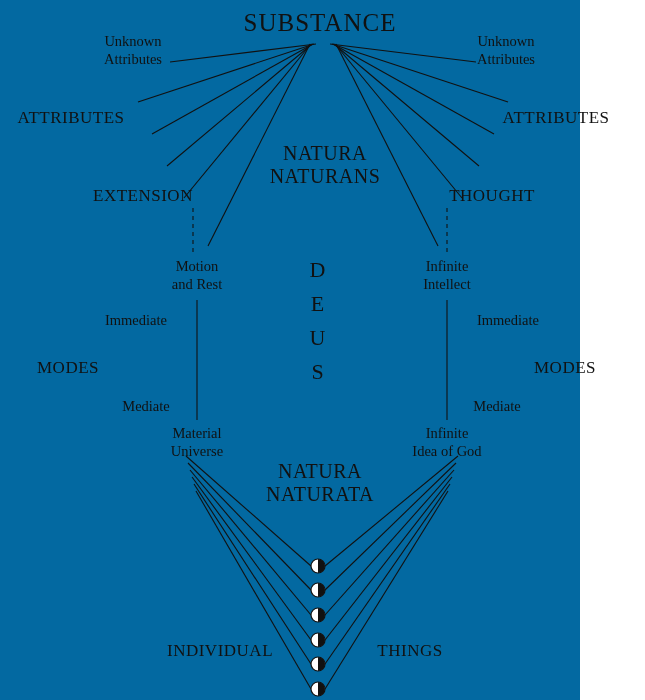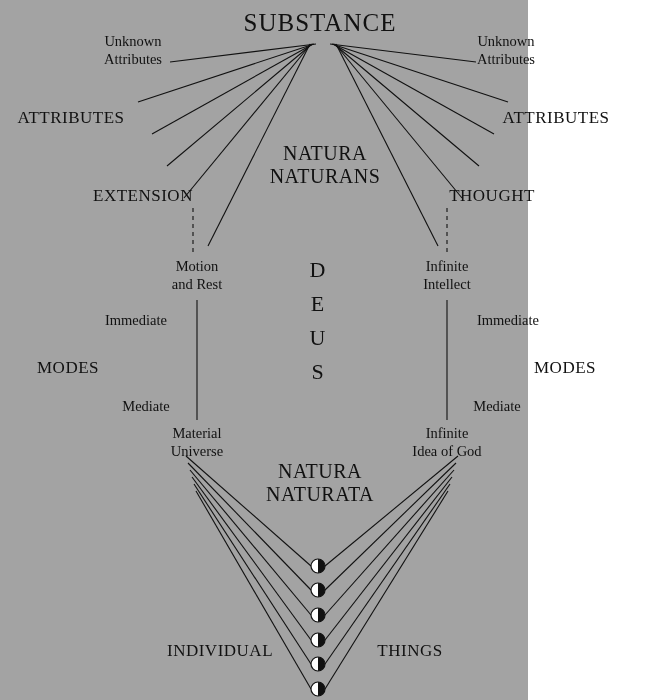--- a/index.html
+++ b/index.html
@@ -2,23 +2,23 @@
 <html><head>
 <meta charset="utf-8">
 <style>
   html, body {
     margin: 0;
     padding: 0;
     background: #ffffff;
   }
   .page {
     position: relative;
-    width: 528px;
+    width: 580px;
     height: 700px;
-    background: #a3a3a3;
+    background: #0369a1;
     font-family: "Liberation Serif", "DejaVu Serif", serif;
   }
   svg { display: block; }
   text {
     font-family: "Liberation Serif", "DejaVu Serif", serif;
     fill: #111111;
   }
   .t-title   { font-size: 25px; letter-spacing: 1px; }
   .t-big     { font-size: 17px; letter-spacing: 0.5px; }
   .t-natura  { font-size: 20px; letter-spacing: 0.5px; }

